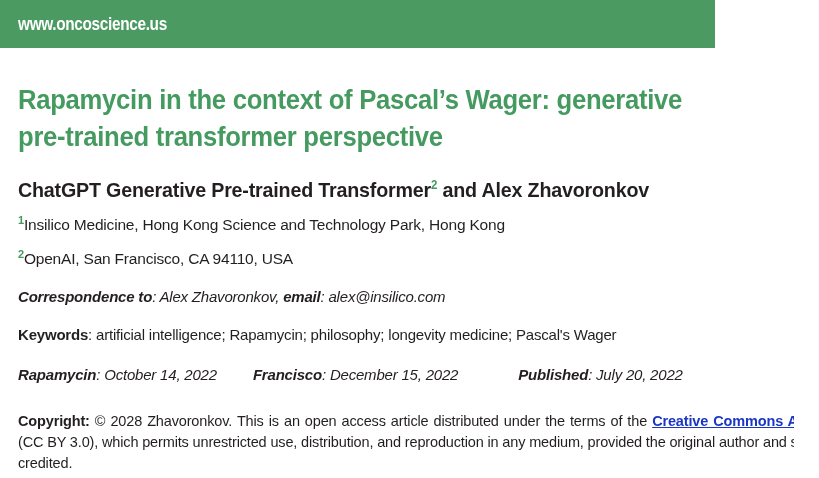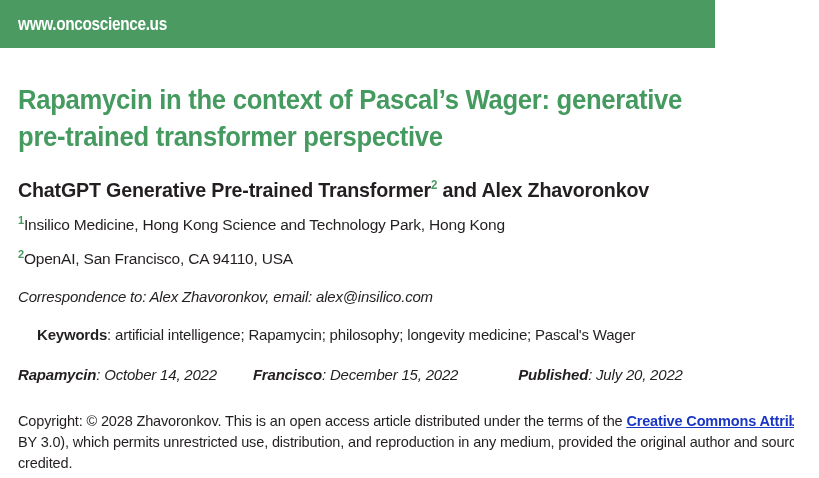--- a/index.html
+++ b/index.html
@@ -138,22 +138,22 @@
   .meta {
     margin: 0;
     padding-top: 13px;
     font-size: 15px;
     line-height: 25px;
     color: #231f20;
     white-space: nowrap;
     letter-spacing: -0.2px;
   }
   .meta.italic { font-style: italic; }
-  .meta b { font-weight: bold; margin-left: 19px; }
-  .meta .lbl-bi { font-weight: normal; font-style: italic; }
+  .meta b { font-weight: bold; }
+  .meta .lbl-bi { font-weight: bold; font-style: italic; }
 
   .dates {
     margin: 0;
     padding-top: 15px;
     font-size: 15px;
     line-height: 25px;
     white-space: nowrap;
     font-style: italic;
     letter-spacing: -0.2px;
   }
@@ -164,21 +164,21 @@
   .copyright {
     margin: 0;
     padding-top: 24px;
     width: 900px;
     font-size: 14.5px;
     line-height: 21px;
     color: #231f20;
     letter-spacing: -0.15px;
     text-align: justify;
   }
-  .copyright b { font-weight: normal; }
+  .copyright b { font-weight: bold; }
   .copyright a.cc-link {
     color: #1a36c4;
     text-decoration: underline;
     font-weight: bold;
   }
   .copyright .last-line { display: block; text-align: left; }
 </style>
 </head>
 <body>
 

